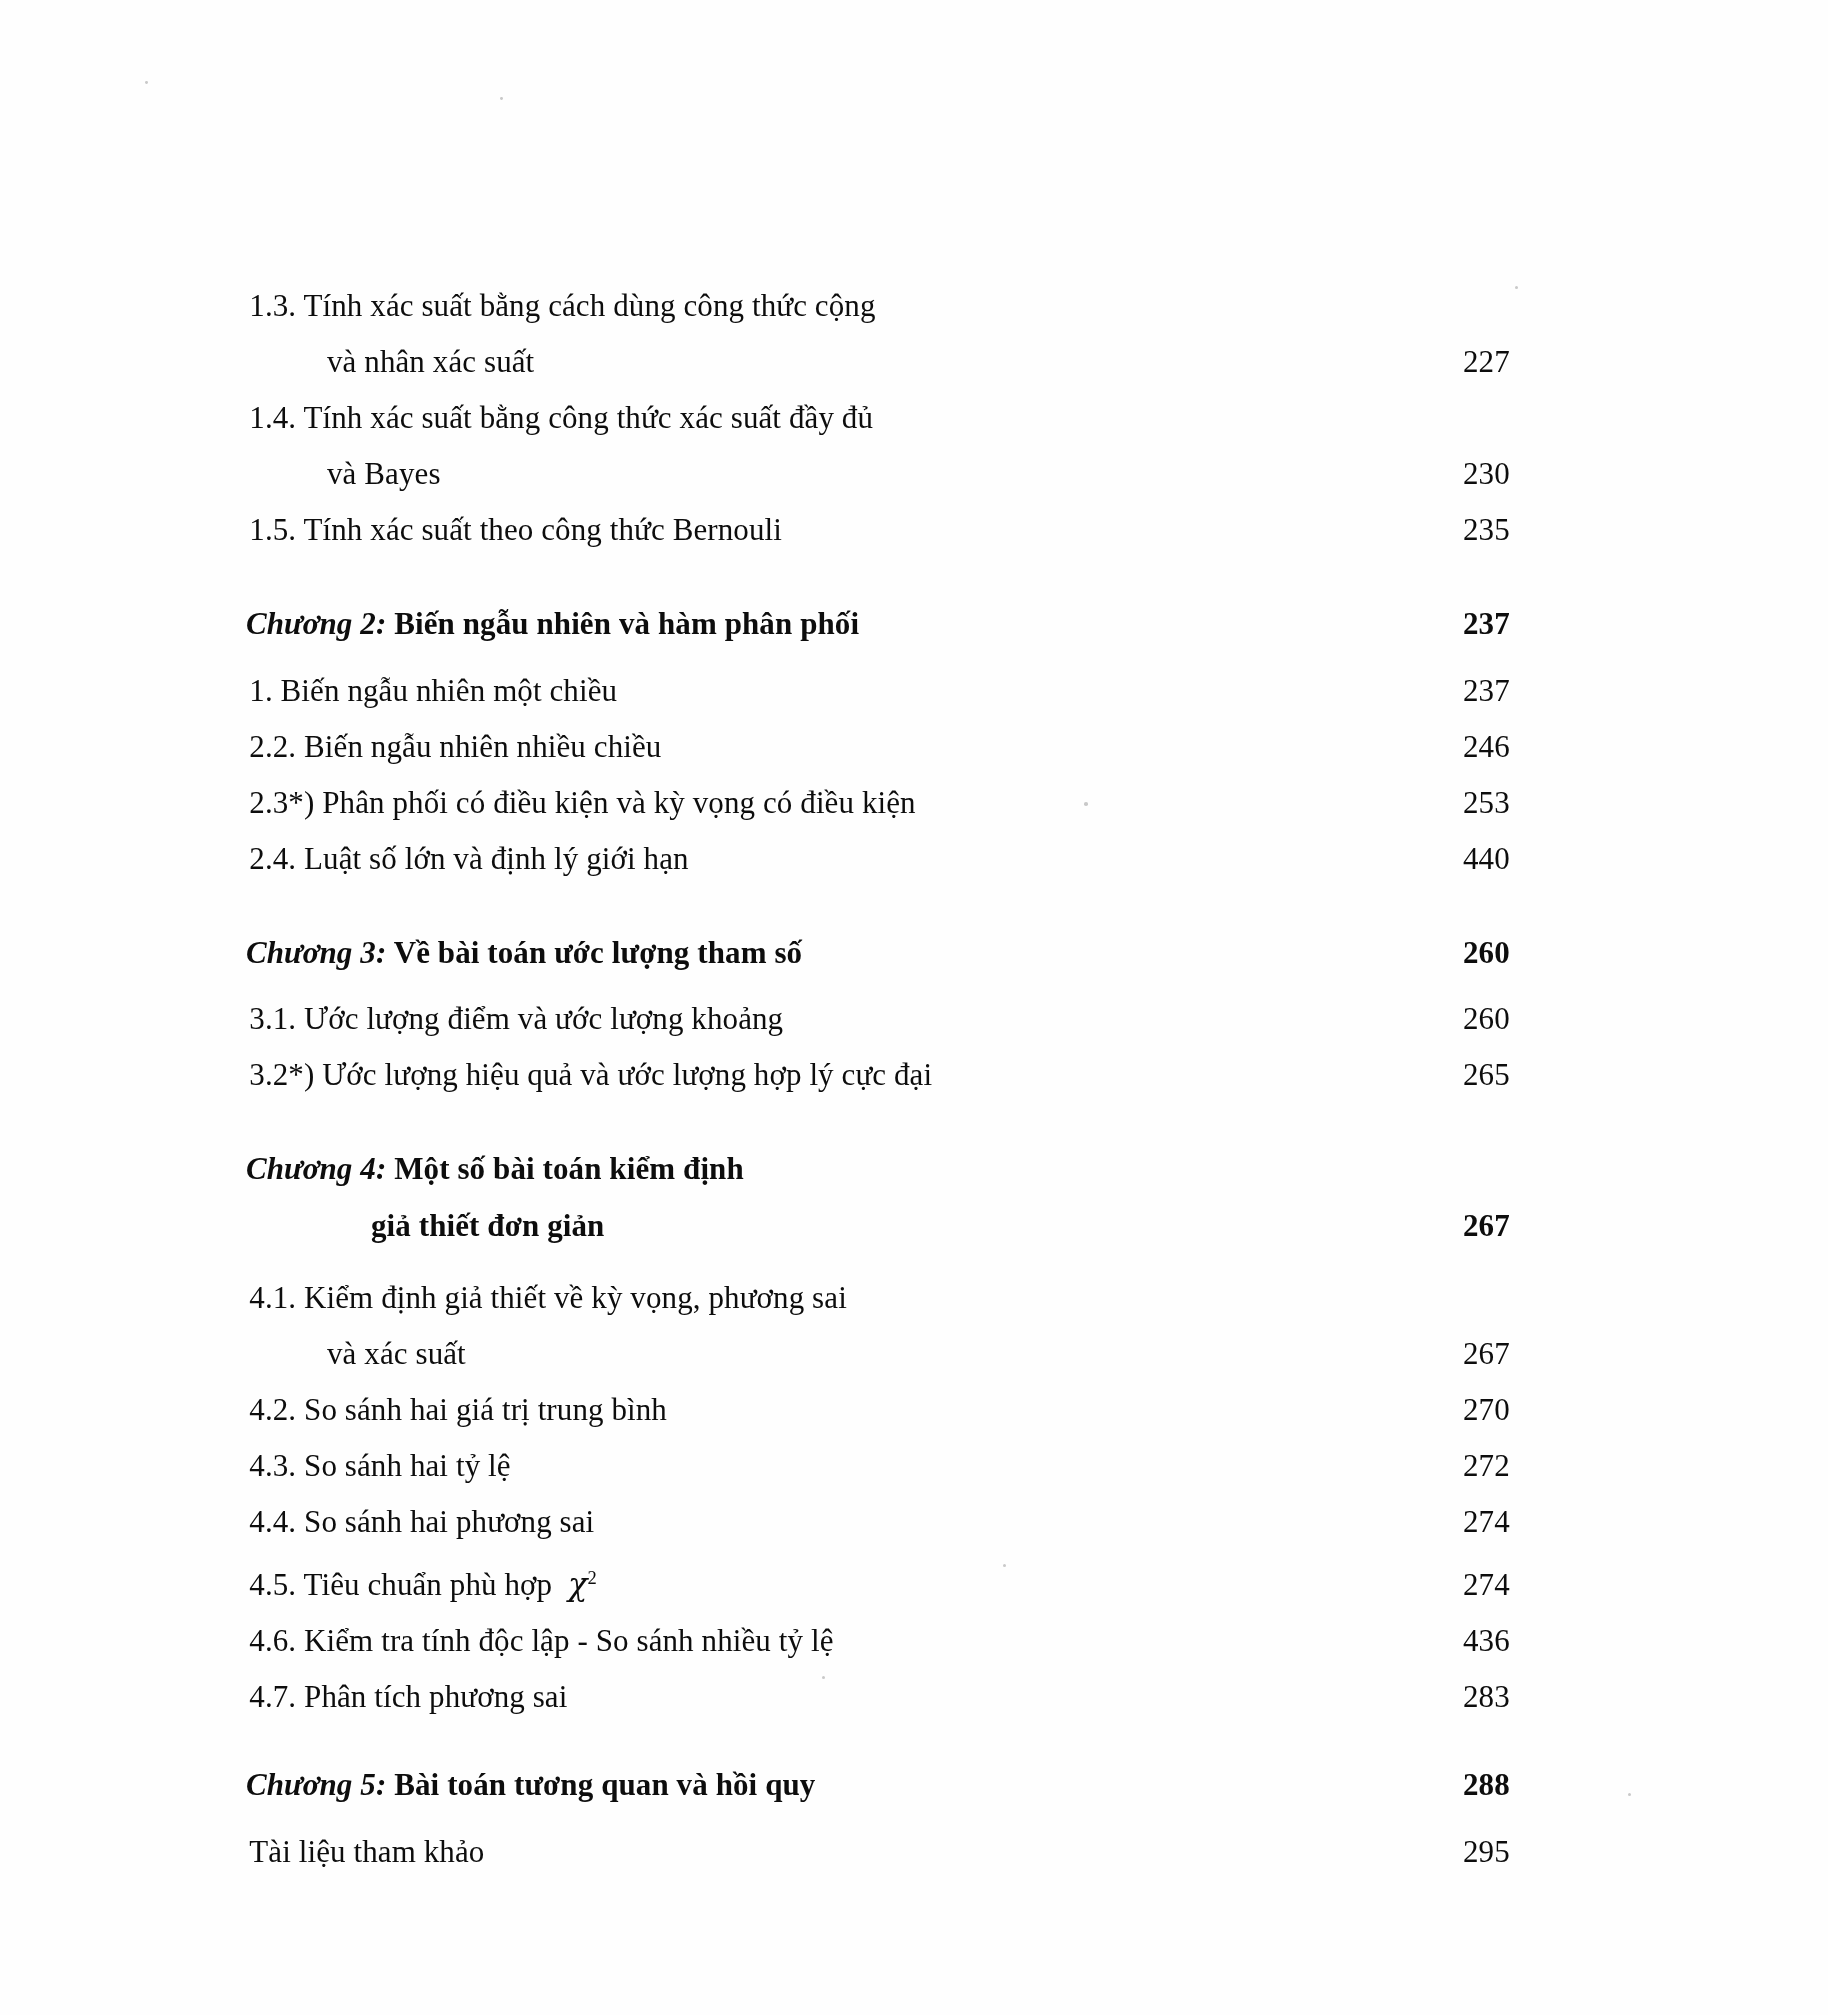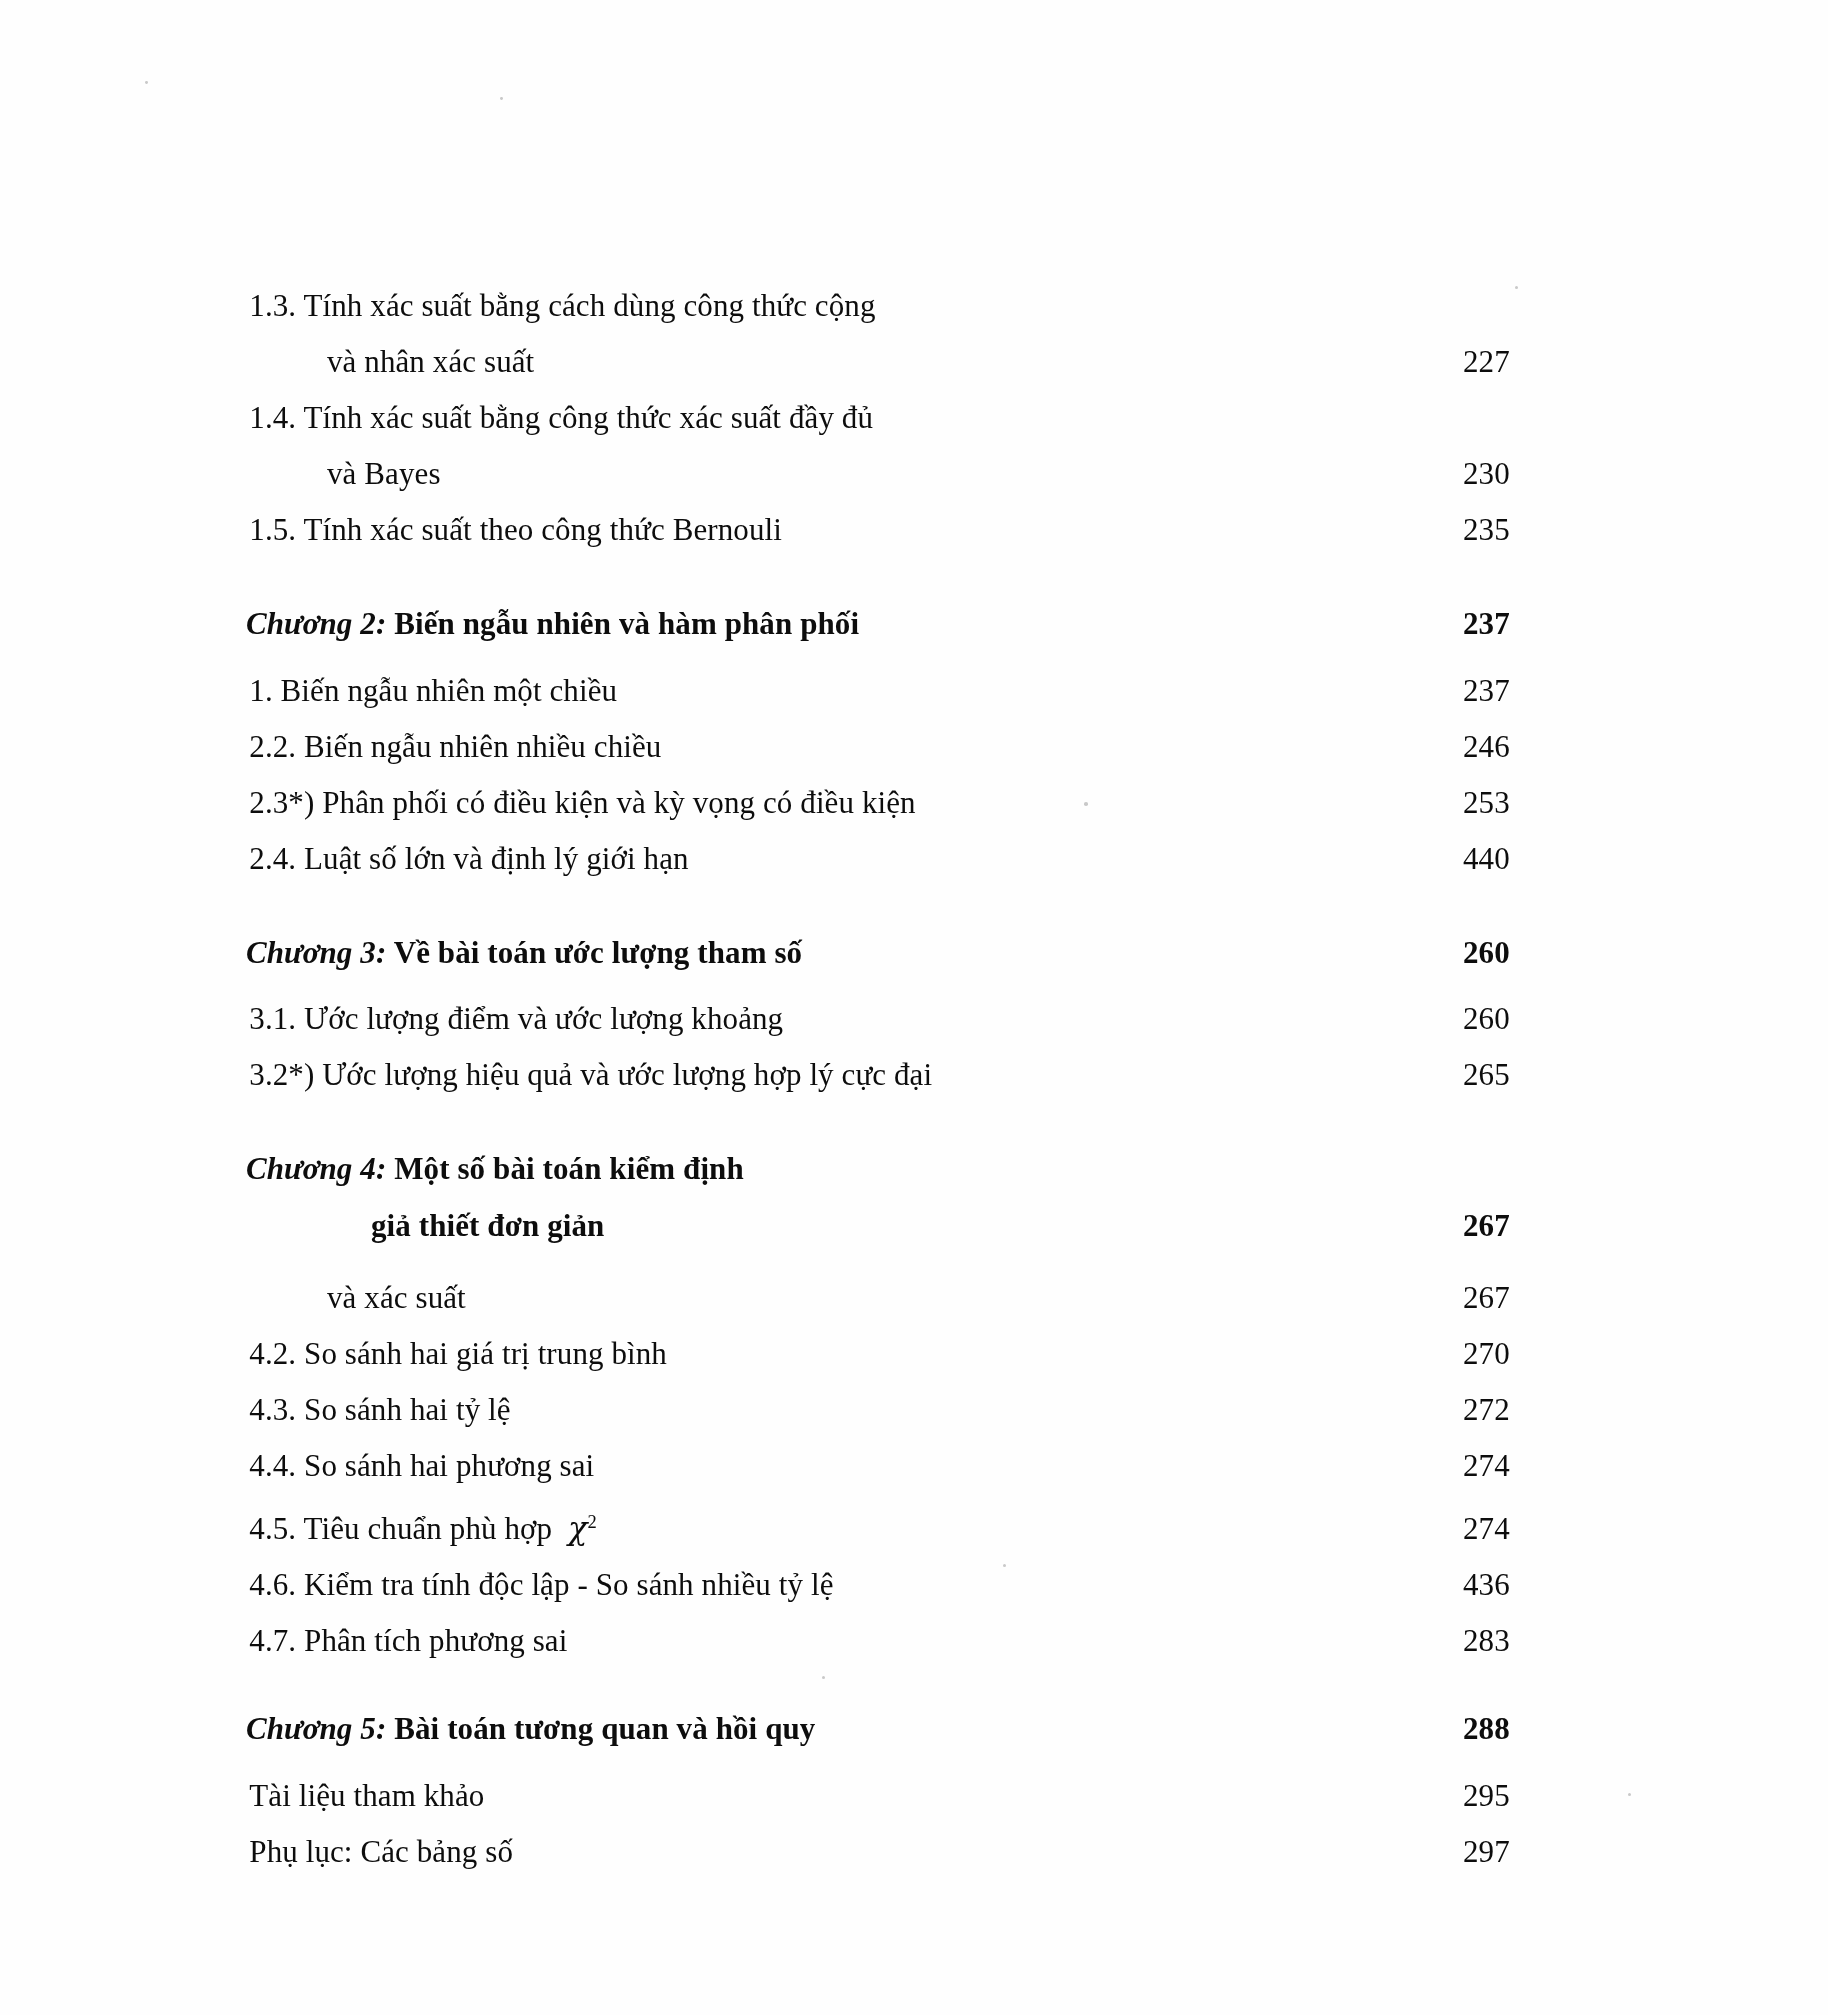--- a/index.html
+++ b/index.html
@@ -180,20 +180,24 @@
       <span class="label"><span class="chap-name">Chương 4:</span> <span>Một số bài toán kiểm định</span></span>
       <span class="page-no"></span>
     </div>
     <div class="row chapter cont2">
       <span class="label">giả thiết đơn giản</span>
       <span class="page-no">267</span>
     </div>
 
     <div class="gap-sm"></div>
 
+    <div class="row entry">
+      <span class="label">4.1. Kiểm định giả thiết về kỳ vọng, phương sai</span>
+      <span class="page-no"></span>
+    </div>
     <div class="row entry cont">
       <span class="label">và xác suất</span>
       <span class="page-no">267</span>
     </div>
     <div class="row entry">
       <span class="label">4.2. So sánh hai giá trị trung bình</span>
       <span class="page-no">270</span>
     </div>
     <div class="row entry">
       <span class="label">4.3. So sánh hai tỷ lệ</span>
@@ -224,21 +228,17 @@
       <span class="label"><span class="chap-name">Chương 5:</span> <span>Bài toán tương quan và hồi quy</span></span>
       <span class="page-no">288</span>
     </div>
 
     <div class="gap-xs"></div>
 
     <div class="row entry">
       <span class="label">Tài liệu tham khảo</span>
       <span class="page-no">295</span>
     </div>
-    <div class="row entry">
-      <span class="label">Phụ lục: Các bảng số</span>
-      <span class="page-no">297</span>
-    </div>
 
   </div>
 
 </div>
 
 
 </body></html>

